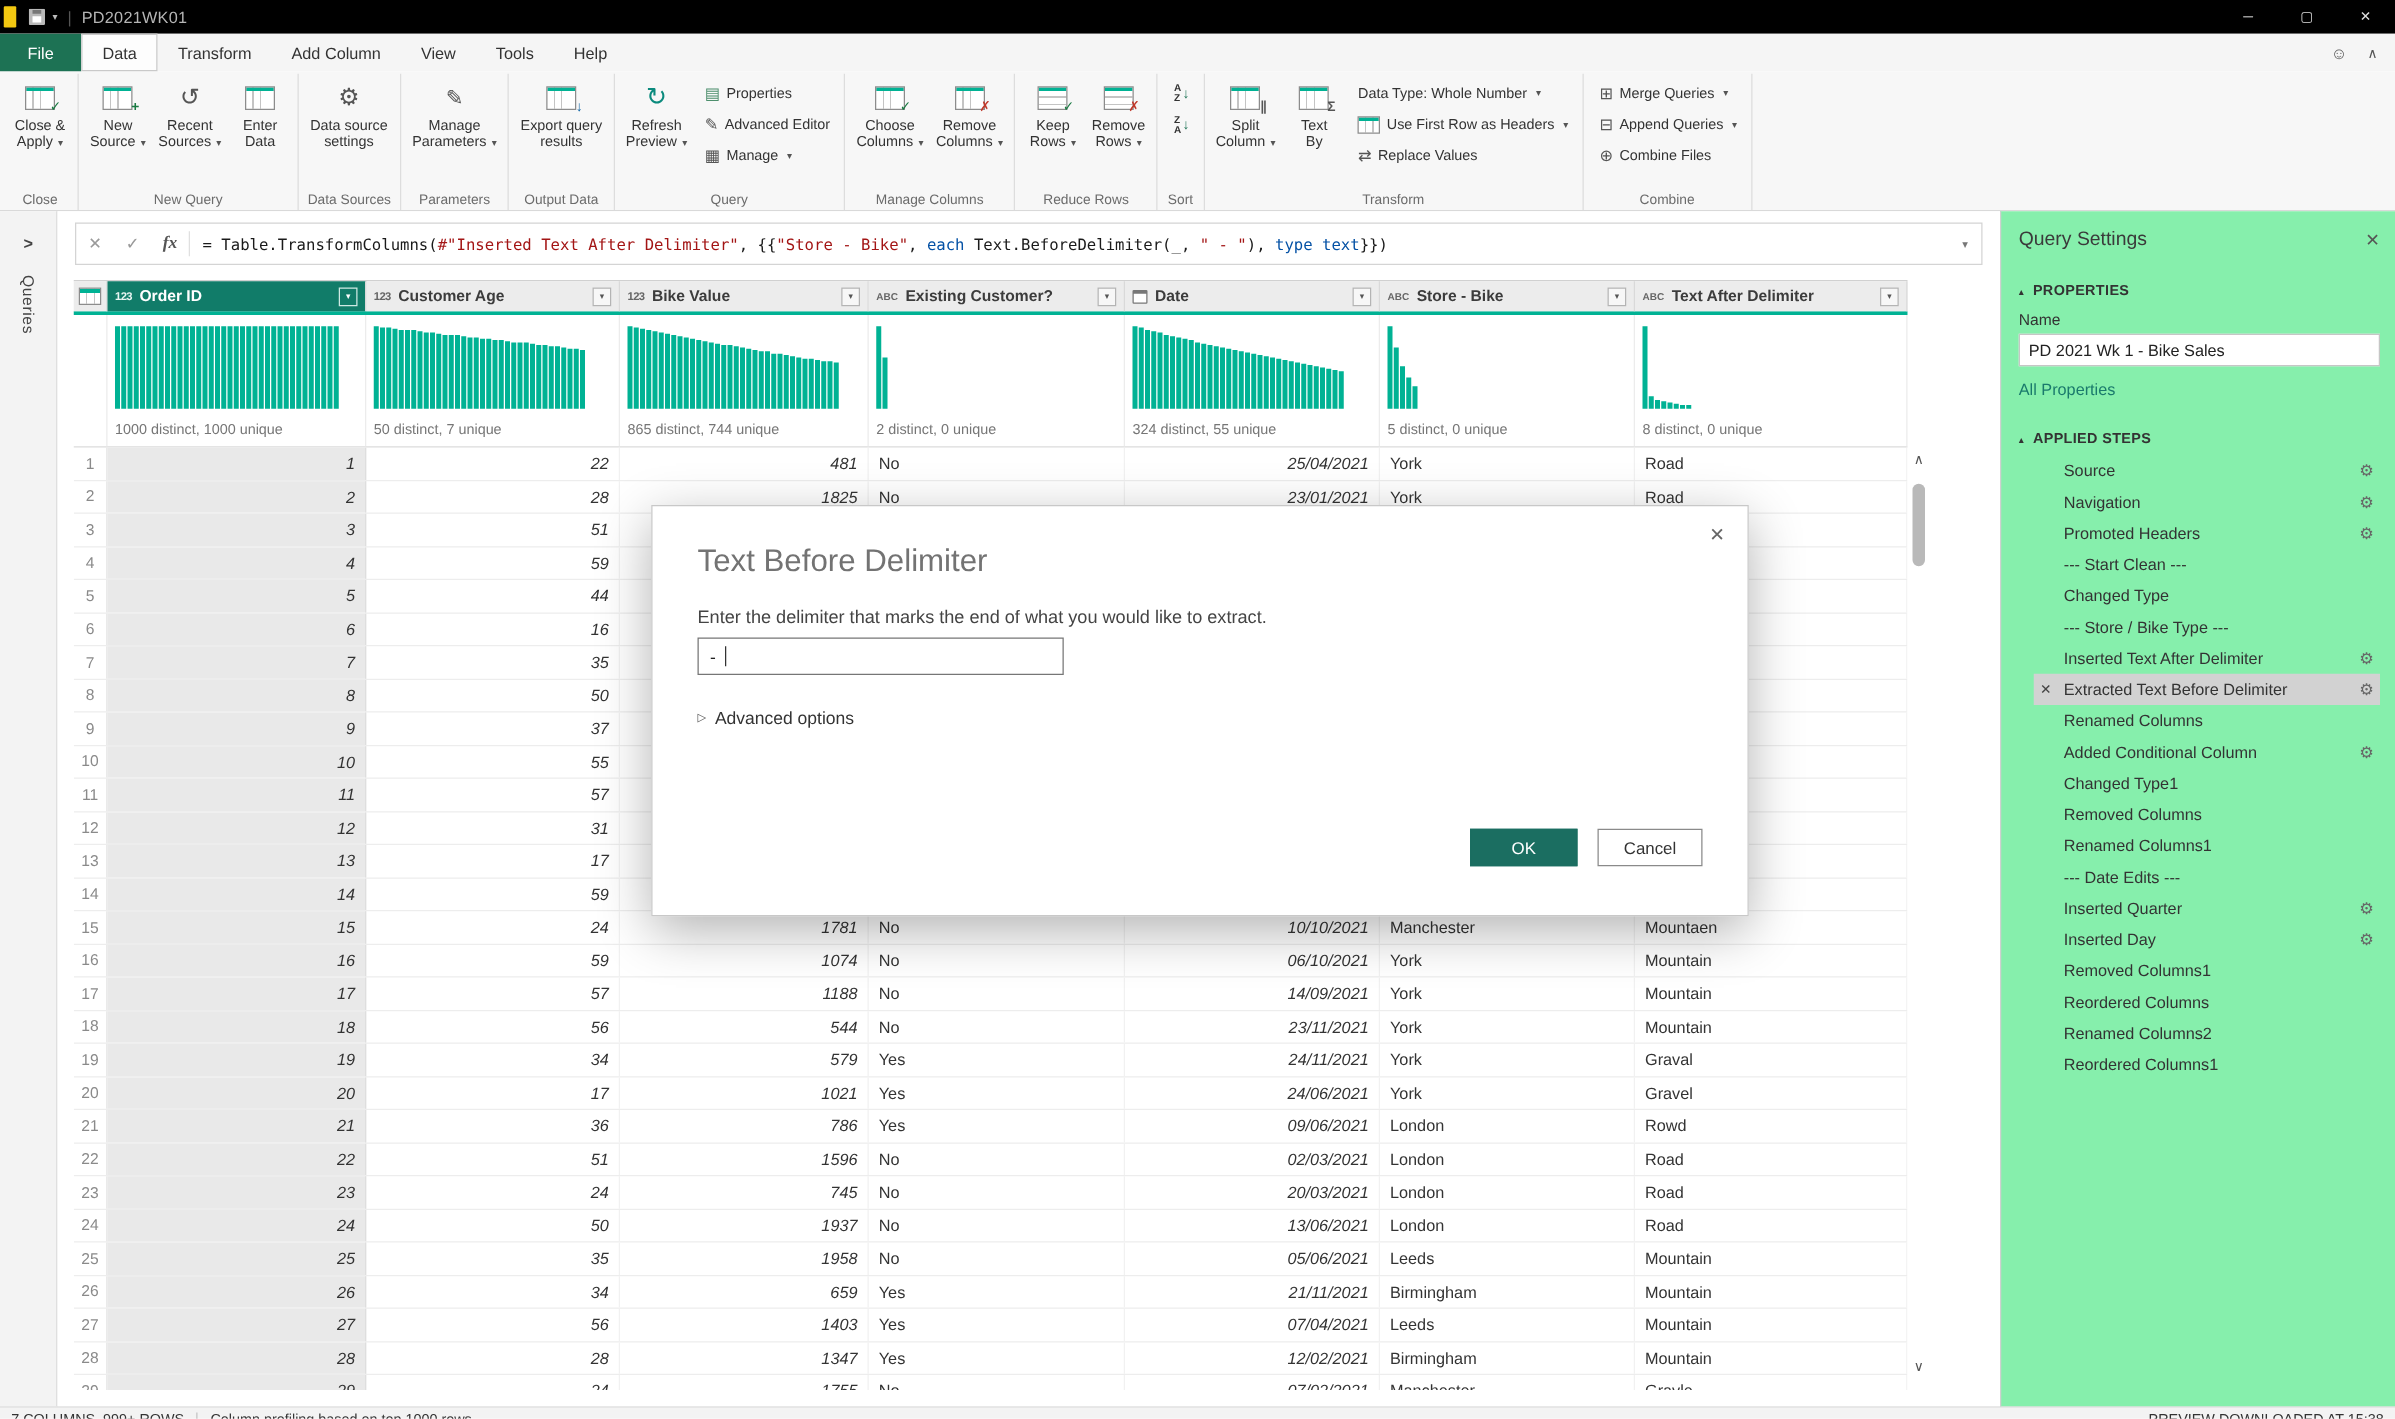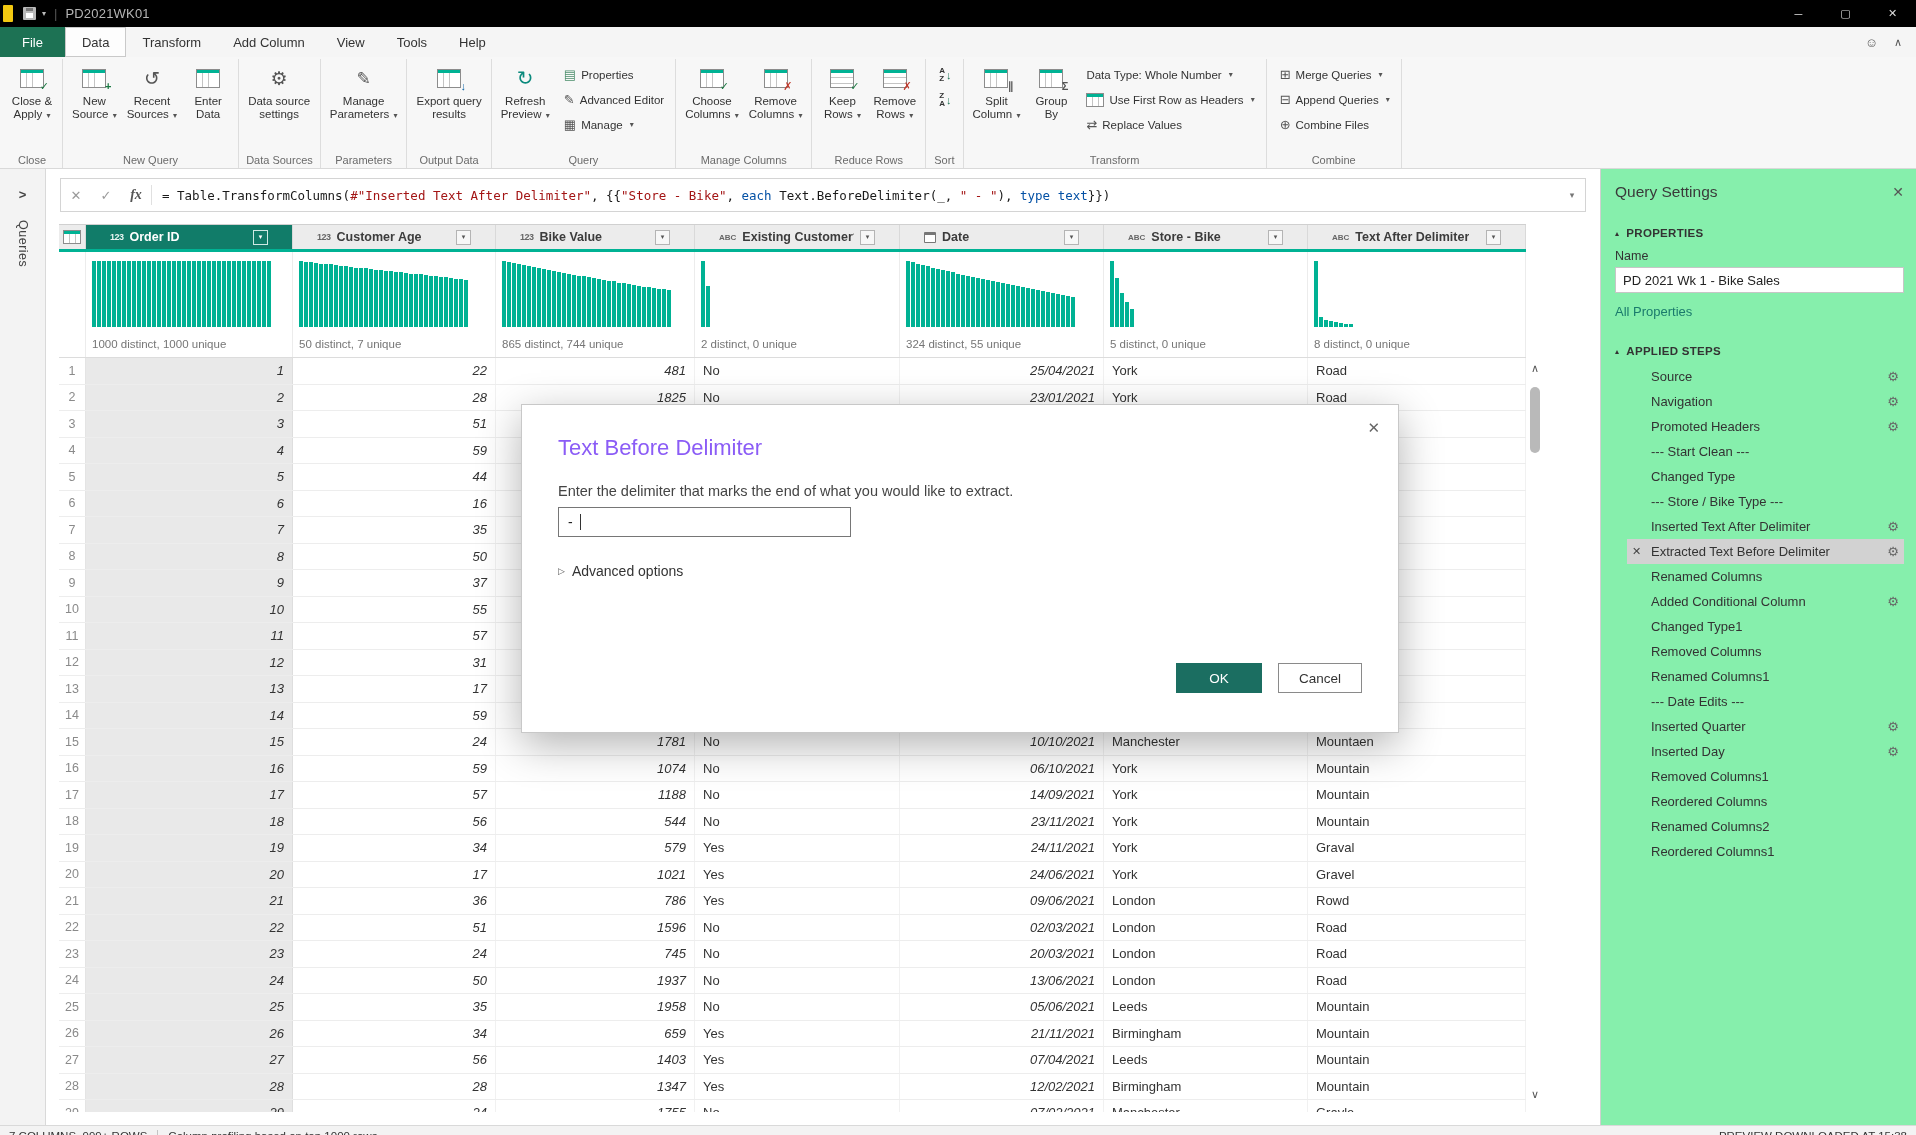--- a/index.html
+++ b/index.html
@@ -63,21 +63,21 @@
   .fx{font-style:italic;font-weight:bold;color:#555;font-family:"Liberation Serif",serif;font-size:14px}
   .f-sep{width:1px;height:20px;background:#e0e0e0;margin-right:6px}
   #formula-text{flex:1;font-family:"DejaVu Sans Mono",monospace;font-size:12.5px;white-space:nowrap;overflow:hidden;padding-left:4px}
   .tok-p{color:#1a1a1a}.tok-s{color:#a31515}.tok-k{color:#0451a5}
   .f-dd{width:26px;text-align:center;color:#777;font-size:9px;flex:none}
 
   
   #grid{margin:12px 0 0 13px;width:1467px}
   #g-head{display:flex;height:28px;border-top:1px solid #d0d0d0;border-bottom:3px solid #00b294}
   .h-corner{width:27px;flex:none;background:#ececec;border-right:1px solid #d9d9d9;display:flex;align-items:center;justify-content:center}
-  .h-cell{display:flex;align-items:center;gap:6px;padding:0 24px;background:#ececec;border-right:1px solid #d9d9d9;font-weight:bold;font-size:12.5px;color:#3c3c3c;flex:none;overflow:hidden}
+  .h-cell{display:flex;align-items:center;gap:6px;padding:0 6px;background:#ececec;border-right:1px solid #d9d9d9;font-weight:bold;font-size:12.5px;color:#3c3c3c;flex:none;overflow:hidden}
   .h-cell.sel{background:#117c69;color:#fff}
   .t123{font-size:9px;font-weight:bold;letter-spacing:-.5px;color:#666;flex:none}
   .tabc{font-size:8px;font-weight:bold;color:#666;flex:none}
   .h-cell.sel .t123,.h-cell.sel .tabc{color:#e8f5f2}
   .cal-ico{display:inline-block;width:12px;height:11px;border:1px solid #777;border-top:3px solid #777;border-radius:1px;background:#fff;flex:none}
   .filter{width:15px;height:15px;border:1px solid #b4b4b4;background:#f7f7f7;color:#555;font-size:7px;display:flex;align-items:center;justify-content:center;margin-left:auto;flex:none}
   .h-cell.sel .filter{background:transparent;border-color:#cfe9e4;color:#fff}
   #g-prof{display:flex;height:106px;border-bottom:1px solid #dcdcdc;background:#fff}
   .p-corner{width:27px;flex:none;border-right:1px solid #ececec}
   .p-cell{position:relative;padding:9px 6px 0;border-right:1px solid #ececec;flex:none}
@@ -114,21 +114,21 @@
   .gear{margin-left:auto;color:#666;font-size:13px;padding-right:5px}
 
   
   #statusbar{height:20px;background:#f3f3f3;border-top:1px solid #d9d9d9;display:flex;align-items:center;font-size:11.5px;color:#333;padding:0 9px}
   .sb-div{width:1px;height:12px;background:#c4c4c4;margin:0 10px}
   #sb-right{margin-left:auto}
 
   
   #dialog{position:absolute;left:521px;top:404px;width:878px;height:329px;background:#fff;border:1px solid #c8c8c8;box-shadow:0 12px 40px rgba(0,0,0,.3);z-index:50;padding:30px 36px 0}
   .d-close{position:absolute;top:14px;right:18px;font-size:15px;color:#666}
-  .d-title{font-size:22px;color:#8b5cf6}
+  .d-title{font-size:25px;color:#737373}
   .d-desc{margin-top:22px;font-size:14.5px;color:#444}
   .d-label{margin-top:25px;font-size:14px;color:#333}
   .d-input{margin-top:8px;width:293px;height:30px;border:1px solid #767676;display:flex;align-items:center;padding:0 9px;font-size:14px;color:#222}
   .caret{display:inline-block;width:1px;height:16px;background:#333;margin-left:7px}
   .d-adv{margin-top:26px;display:flex;align-items:center;gap:7px;font-size:14px;color:#333}
   .d-tri{font-size:9px;color:#555}
   .d-btns{position:absolute;right:36px;bottom:39px;display:flex;gap:16px}
   .d-btns button{font-family:inherit;font-size:13.5px;height:30px;border:1px solid #8a8a8a;background:#fff;color:#333;width:84px}
   .d-ok{background:#1b6e61 !important;border-color:#1b6e61 !important;color:#fff !important;width:86px !important}
 </style>
@@ -355,21 +355,21 @@
             </div>
             <div>Split</div>
             <div>Column<span class="dd"> ▾</span></div>
           </div>
           <div class="big-btn">
             <div class="bicon">
               <span class="tbl-ico big">
                 <span class="badge" style="color: rgb(85, 85, 85);">Σ</span>
               </span>
             </div>
-            <div>Group</div>
+            <div>Text</div>
             <div>By</div>
           </div>
           <div class="stack">
             <div class="sm-btn">
               <span>Data Type: Whole Number</span>
               <span class="dd">▾</span>
             </div>
             <div class="sm-btn">
               <span class="tbl-ico"></span>
               <span>Use First Row as Headers</span>

